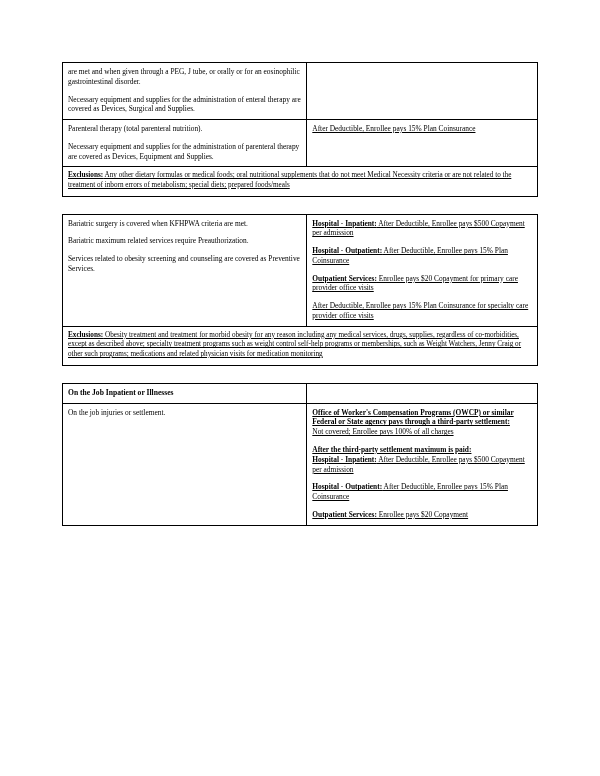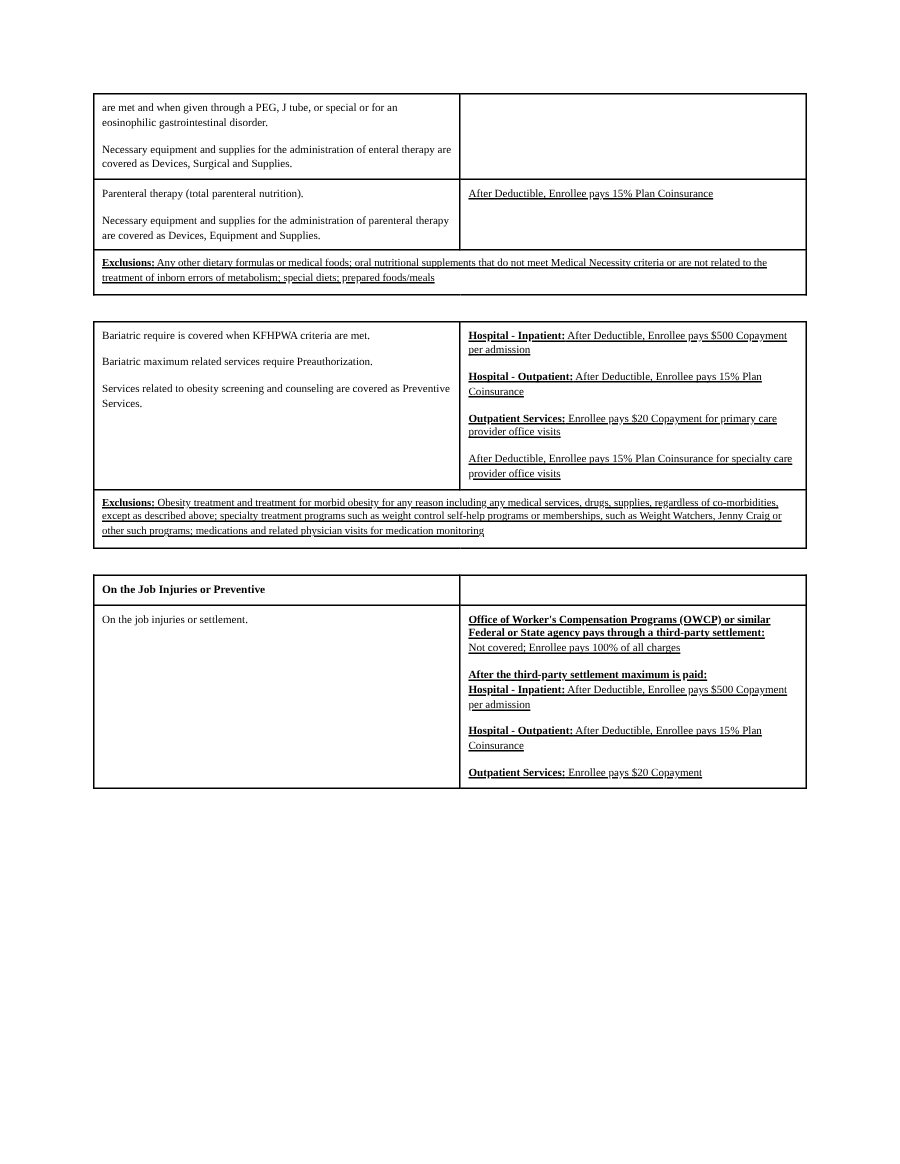--- a/index.html
+++ b/index.html
@@ -70,21 +70,21 @@
 </style>
 </head>
 <body>
 
 <div class="page">
 
   <table class="tbl">
     <tbody>
         <tr>
       <td class="col-left outer-l outer-t">
-        <p>are met and when given through a PEG, J tube, or special or for an eosinophilic gastrointestinal disorder.</p>
+        <p>are met and when given through a PEG, J tube, or orally or for an eosinophilic gastrointestinal disorder.</p>
         <p>Necessary equipment and supplies for the administration of enteral therapy are covered as Devices, Surgical and Supplies.</p>
       </td>
       <td class="col-right outer-r outer-t"></td>
     </tr>
     <tr>
       <td class="col-left outer-l">
         <p>Parenteral therapy (total parenteral nutrition).</p>
         <p>Necessary equipment and supplies for the administration of parenteral therapy are covered as Devices, Equipment and Supplies.</p>
       </td>
       <td class="col-right outer-r">
@@ -98,21 +98,21 @@
     </tr>
   </tbody>
     </table>
 
   <div class="spacer"></div>
 
   <table class="tbl">
     <tbody>
     <tr>
       <td class="col-left outer-l">
-        <p>Bariatric require is covered when KFHPWA criteria are met.</p>
+        <p>Bariatric surgery is covered when KFHPWA criteria are met.</p>
         <p>Bariatric maximum related services require Preauthorization.</p>
         <p>Services related to obesity screening and counseling are covered as Preventive Services.</p>
       </td>
       <td class="col-right outer-r">
         <p><span class="bold">Hospital - Inpatient:</span><span> After Deductible, Enrollee pays $500 Copayment per admission</span></p>
         <p><span class="bold">Hospital - Outpatient:</span><span> After Deductible, Enrollee pays 15% Plan Coinsurance</span></p>
         <p><span class="bold">Outpatient Services:</span><span> Enrollee pays $20 Copayment for primary care provider office visits</span></p>
         <p><span>After Deductible, Enrollee pays 15% Plan Coinsurance for specialty care provider office visits</span></p>
       </td>
     </tr>
@@ -122,21 +122,21 @@
       </td>
     </tr>
   </tbody>
     </table>
 
   <div class="spacer"></div>
 
   <table class="tbl">
     <tbody>
         <tr>
-      <td class="col-left hdr-cell outer-l outer-t">On the Job Injuries or Preventive</td>
+      <td class="col-left hdr-cell outer-l outer-t">On the Job Inpatient or Illnesses</td>
       <td class="col-right outer-r outer-t"></td>
     </tr>
     <tr>
       <td class="col-left outer-l outer-b">
         <p>On the job injuries or settlement.</p>
       </td>
       <td class="col-right outer-r outer-b">
         <p><span class="bold">Office of Worker's Compensation Programs (OWCP) or similar Federal or State agency pays through a third-party settlement:</span></p>
         <p style="margin-top:0"><span>Not covered; Enrollee pays 100% of all charges</span></p>
         <p><span class="bold">After the third-party settlement maximum is paid:</span></p>

